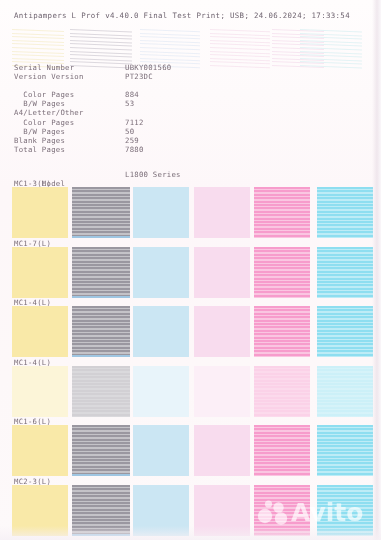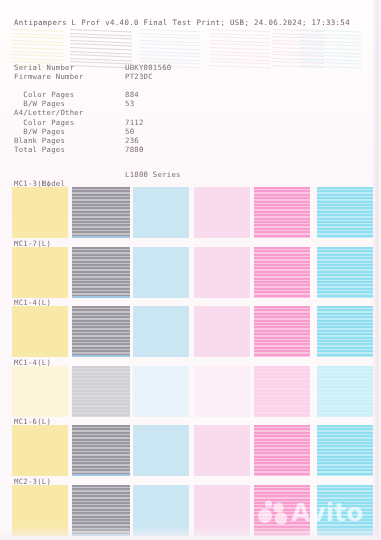--- a/index.html
+++ b/index.html
@@ -40,21 +40,21 @@
     width: 381px;
     height: 14px;
     background: linear-gradient(180deg, rgba(240,232,238,0) 0%, rgba(246,240,245,.85) 100%);
     pointer-events: none;
   }
 
   
   #header-line {
     position: absolute;
     left: 14px;
-    top: 18px;
+    top: 11px;
     font-size: 7.4px;
     letter-spacing: .35px;
     color: #6f6470;
     white-space: nowrap;
   }
 
   
   #nozzle-block {
     position: absolute;
     left: 0;
@@ -271,28 +271,28 @@
         <div class="nline" style="top: 24.6px; background: rgb(224, 242, 244); transform: rotate(2.2deg); opacity: 0.9;"></div>
         <div class="nline" style="top: 28.2px; background: rgb(224, 242, 244); transform: rotate(2.2deg); opacity: 0.9;"></div>
         <div class="nline" style="top: 31.8px; background: rgb(224, 242, 244); transform: rotate(2.2deg); opacity: 0.9;"></div>
         <div class="nline" style="top: 35.4px; background: rgb(224, 242, 244); transform: rotate(2.2deg); opacity: 0.9;"></div>
         <div class="nline" style="top: 39px; background: rgb(224, 242, 244); transform: rotate(2.2deg); opacity: 0.9;"></div>
       </div>
     </div>
 
   <div id="info-block">
       <div class="info-row"><span class="k">Serial Number</span><span class="v">UBKY001560</span></div>
-      <div class="info-row"><span class="k">Firmware Number</span><span class="v">PT23DC</span></div>
+      <div class="info-row"><span class="k">Version Version</span><span class="v">PT23DC</span></div>
       <div class="info-gap"></div>
       <div class="info-row"><span class="k">  Color Pages</span><span class="v">884</span></div>
       <div class="info-row"><span class="k">  B/W Pages</span><span class="v">53</span></div>
       <div class="info-row"><span class="k">A4/Letter/Other</span></div>
       <div class="info-row"><span class="k">  Color Pages</span><span class="v">7112</span></div>
       <div class="info-row"><span class="k">  B/W Pages</span><span class="v">50</span></div>
-      <div class="info-row"><span class="k">Blank Pages</span><span class="v">236</span></div>
+      <div class="info-row"><span class="k">Blank Pages</span><span class="v">259</span></div>
       <div class="info-row"><span class="k">Total Pages</span><span class="v">7880</span></div>
     </div>
 
   <div id="model-block">
     <div class="info-row">
       <span class="k">Model</span>
       <span class="v">L1800 Series</span>
     </div>
   </div>
 

